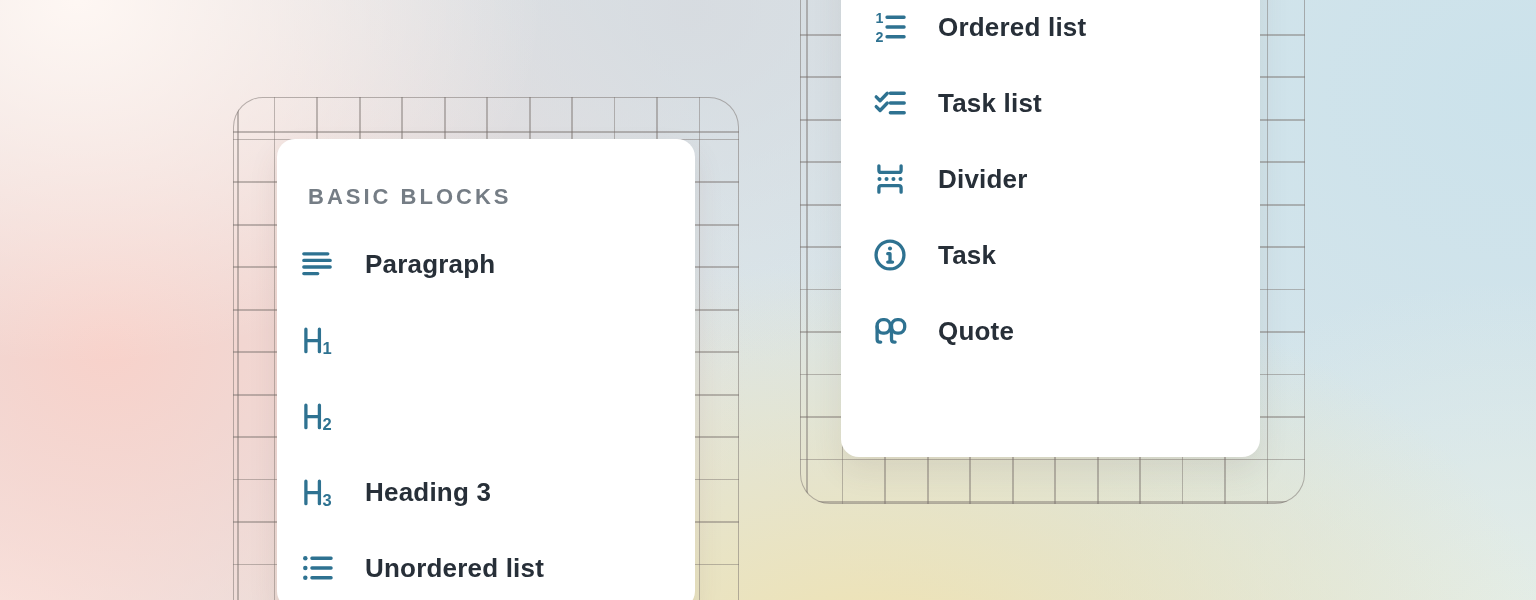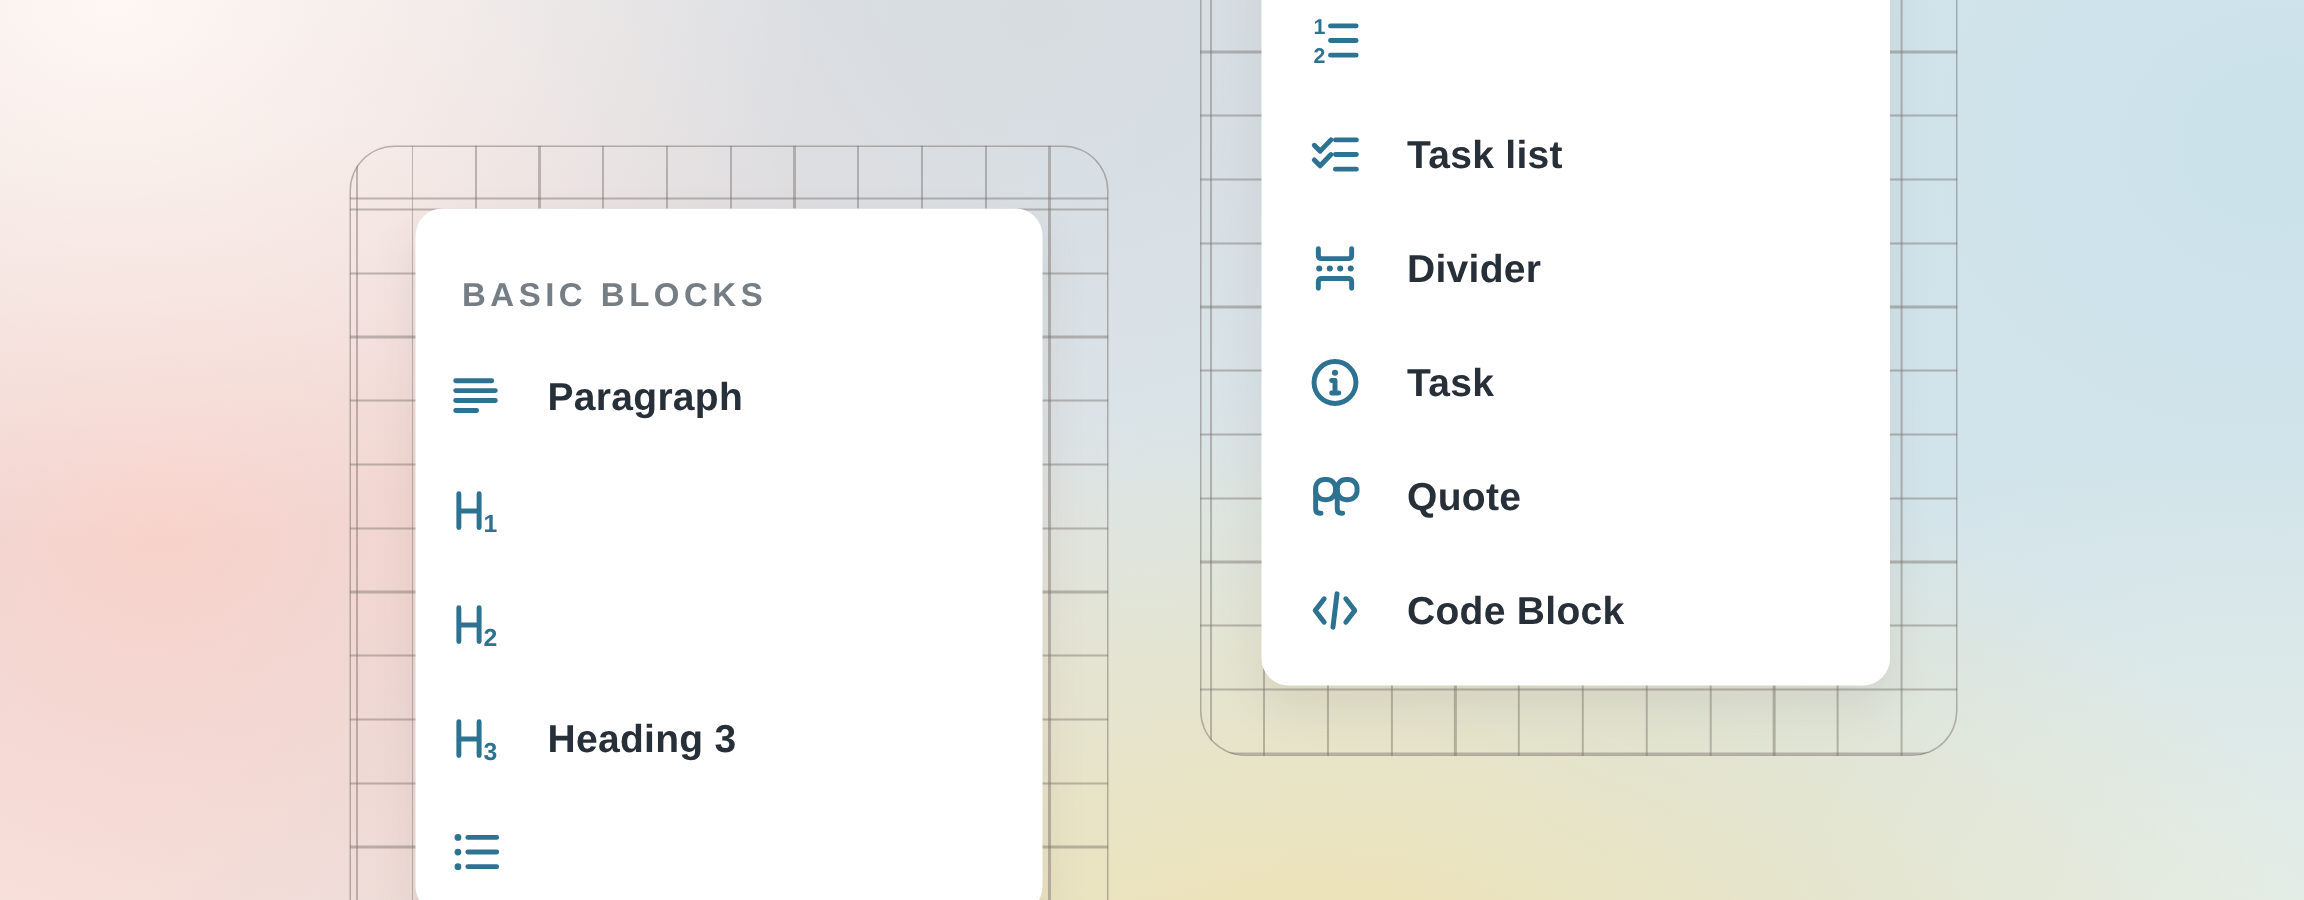--- a/index.html
+++ b/index.html
@@ -91,33 +91,35 @@
 
   <div class="menu-item" style="top:391px">
     <span class="icon">
       <svg viewBox="0 0 24 24">
         <circle class="fl" cx="4.2" cy="5.5" r="1.5"></circle>
           <circle class="fl" cx="4.2" cy="12" r="1.5"></circle>
           <circle class="fl" cx="4.2" cy="18.5" r="1.5"></circle>
         <path class="st" d="M8.6 5.5h12.8M8.6 12h12.8M8.6 18.5h12.8"></path>
         </svg>
     </span>
+    <span class="label">Unordered list</span>
   </div>
 </div>
 
 <div class="card" id="right-card">
 
   <div class="menu-item" style="top:49px">
     <span class="icon">
       <svg viewBox="0 0 24 24">
         <text x="2.4" y="9.2" font-size="9.5">1</text>
         <text x="2.4" y="21.8" font-size="9.5">2</text>
         <path class="st" d="M10 5.5h11.4M10 12h11.4M10 18.5h11.4"></path>
         </svg>
     </span>
+    <span class="label">Ordered list</span>
   </div>
 
   <div class="menu-item" style="top:201px">
     <span class="icon">
       <svg viewBox="0 0 24 24">
         <path class="st" d="M4.6 3.2v2.9q0 1.5 1.5 1.5h11.8q1.5 0 1.5-1.5V3.2"></path>
         <path class="st" d="M4.6 20.8v-2.9q0-1.5 1.5-1.5h11.8q1.5 0 1.5 1.5v2.9"></path>
         <circle class="fl" cx="5" cy="12" r="1.35"></circle>
           <circle class="fl" cx="9.7" cy="12" r="1.35"></circle>
         <circle class="fl" cx="14.3" cy="12" r="1.35"></circle>
@@ -153,21 +155,13 @@
       <svg viewBox="0 0 24 24">
         <rect class="st" x="3.4" y="4.4" width="8.8" height="9" rx="3.9"></rect>
         <path class="st" d="M3.4 9v8.5q0 1.9 1.9 1.9h0.5"></path>
         <rect class="st" x="13" y="4.4" width="8.8" height="9" rx="3.9"></rect>
         <path class="st" d="M13 9v8.5q0 1.9 1.9 1.9h0.5"></path>
         </svg>
     </span>
     <span class="label">Quote</span>
   </div>
 
-  <div class="menu-item" style="top:429px">
-    <span class="icon">
-      <svg viewBox="0 0 24 24">
-        <path class="st" d="M7.2 6.8 3.2 12l4 5.2M16.8 6.8l4 5.2-4 5.2M12.9 4.6l-1.8 14.8"></path>
-        </svg>
-    </span>
-    <span class="label">Code Block</span>
-  </div>
 </div>
 
 </body></html>

